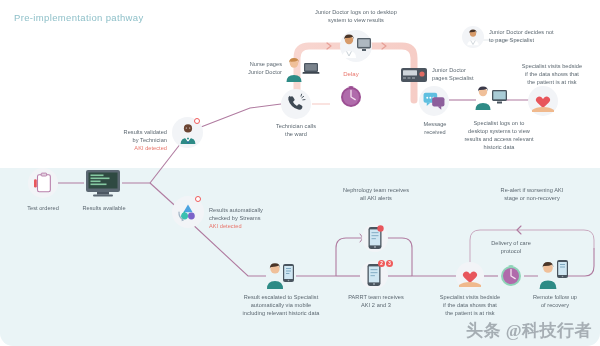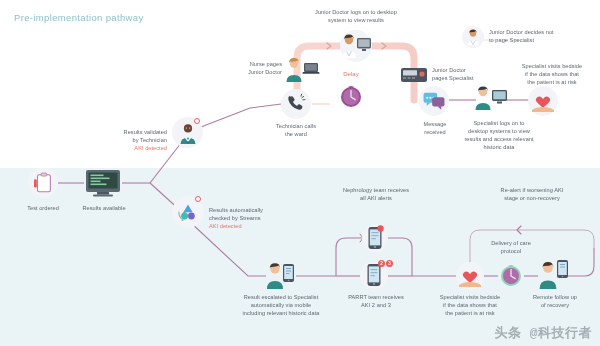--- a/index.html
+++ b/index.html
@@ -3,21 +3,21 @@
 <meta charset="utf-8">
 <style>
   * { box-sizing: border-box; margin: 0; padding: 0; }
   html, body { width: 600px; height: 346px; overflow: hidden; }
   body {
     font-family: "Liberation Sans", sans-serif;
     background: #ffffff;
     position: relative;
     -webkit-font-smoothing: antialiased;
   }
-  #stage { position: relative; width: 600px; height: 346px; overflow: hidden; background:#ffffff; }
+  #stage { position: relative; width: 600px; height: 346px; overflow: hidden; background:#ffffff;border-radius:13px; }
 
   
   .band-lower {
     position: absolute; left: 0; top: 168px; width: 600px; height: 178px;
     background: #eaf4f6;
   }
 
   
   .section-title {
     position: absolute;
@@ -68,23 +68,23 @@
     font-weight: bold;
   }
   .dotbadge {
     position:absolute; width:6px; height:6px; border-radius:50%;
     border: 1.3px solid #ef5b5b; background: #fff;
   }
 
   
   #watermark {
     position: absolute; right: 8px; bottom: 4px;
-    font-size: 13px; color: #9aa2a8; font-weight: bold;
+    font-size: 17px; color: #9aa2a8; font-weight: bold;
     letter-spacing: .5px; opacity:.85;
-    font-family: Liberation Mono, monospace;
+    font-family: Liberation Serif, serif;
   }
 </style>
 </head>
 <body>
 
 <div id="stage">
 
   <div class="band-lower"></div>
 
   <svg id="wires" viewBox="0 0 600 346">

